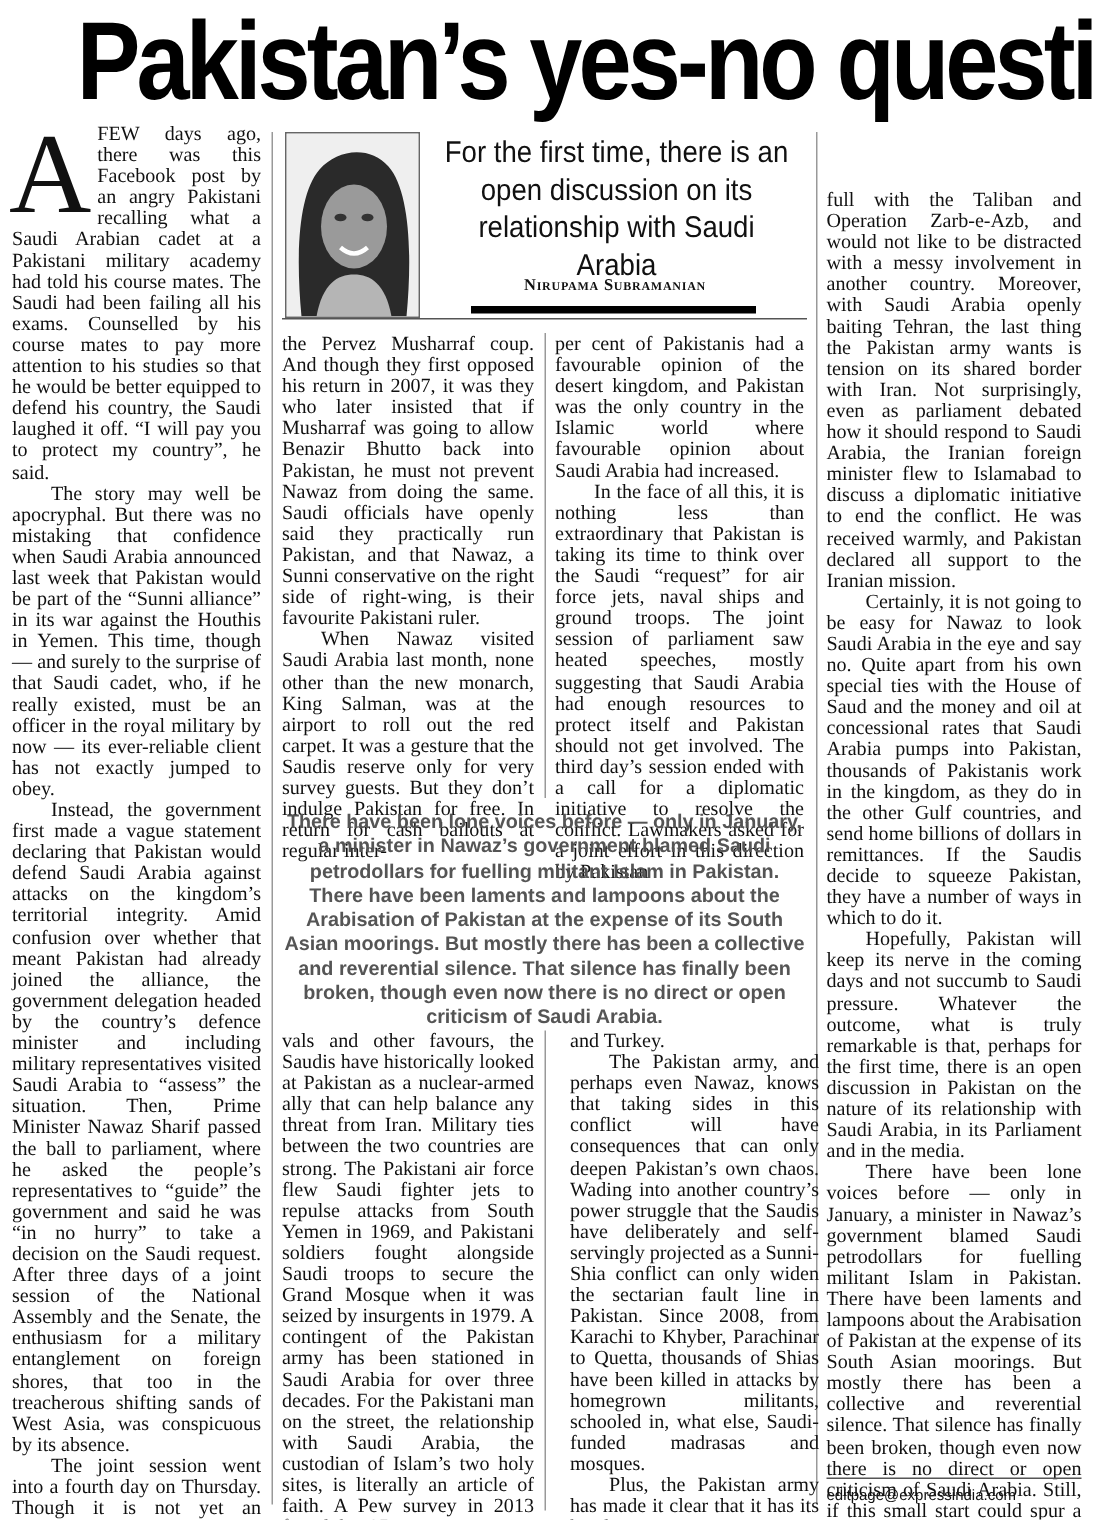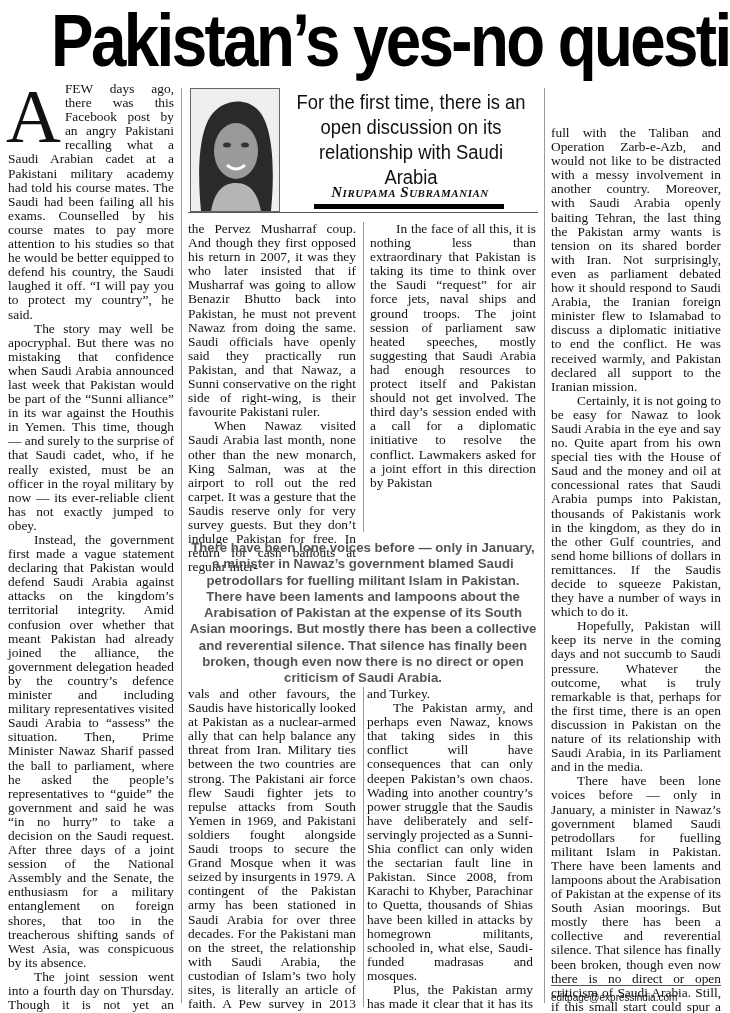--- a/index.html
+++ b/index.html
@@ -21,43 +21,42 @@
     position: absolute;
     font-size: 13.4px; line-height: 14.1px;
     text-align: justify; hyphens: none;
   }
   .col p { margin: 0; text-indent: 26px; }
   .col p.first { text-indent: 0; }
   .col1 { left: 8px; top: 82px; width: 166px; height: 925px; }
   .col2 { left: 188px; top: 222px; width: 168px; height: 310px; }
   .col3 { left: 370px; top: 222px; width: 166px; height: 310px; }
   .col2b { left: 188px; top: 687px; width: 168px; height: 320px; }
-  .col3b { left: 367px; top: 687px; width: 166px; height: 320px; }
+  .col3b { left: 380px; top: 687px; width: 166px; height: 320px; }
   .col4 { left: 551px; top: 82px; width: 170px; height: 900px; margin-top: 44px; }
   .dropcap {
     float: left; font-size: 76px; line-height: 60px;
     margin: 4px 4px 0 -2px; font-weight: 400;
   }
   .rule-v { position: absolute; width: 1px; background: #999; }
   .photo {
     position: absolute; left: 190px; top: 88px; width: 88px; height: 122px;
     border: 1px solid #666; overflow: hidden;
     background: linear-gradient(#f4f4f4, #e4e4e4);
   }
   .standfirst {
     position: absolute; left: 286px; top: 90px; width: 250px;
     font-family: "Liberation Sans", "DejaVu Sans", sans-serif;
     font-size: 20px; line-height: 25px; text-align: center; color: #111;
     transform: scaleX(0.92); transform-origin: center top;
   }
   .byline {
     position: absolute; left: 292px; top: 184px; width: 236px;
-    text-align: center; font-weight: 700; font-size: 15px; letter-spacing: 0.5px;
+    text-align: center; font-weight: 700; font-size: 11px; letter-spacing: 0.5px;
     font-variant: small-caps;
-    font-style: italic;
   }
   .byline-bar { position: absolute; left: 314px; top: 204px; width: 190px; height: 5px; background: #000; }
   .header-rule { position: absolute; left: 188px; top: 212px; width: 350px; height: 1px; background: #555; }
   .pullquote {
     position: absolute; left: 188px; top: 540px; width: 350px;
     font-family: "Liberation Sans", "DejaVu Sans", sans-serif;
     font-weight: 700; font-size: 13.2px; line-height: 16.3px;
     text-align: center; color: #555;
   }
   .footer-rule { position: absolute; left: 551px; top: 985px; width: 170px; height: 1px; background: #555; }
@@ -96,20 +95,21 @@
 <div class="standfirst">For the first time, there is an open discussion on its relationship with Saudi Arabia</div>
 <div class="byline">Nirupama Subramanian</div>
 <div class="byline-bar"></div>
 <div class="header-rule"></div>
 
 <div class="col col2">
   <p class="first">the Pervez Musharraf coup. And though they first opposed his return in 2007, it was they who later insisted that if Musharraf was going to allow Benazir Bhutto back into Pakistan, he must not prevent Nawaz from doing the same. Saudi officials have openly said they practically run Pakistan, and that Nawaz, a Sunni conservative on the right side of right-wing, is their favourite Pakistani ruler.</p>
   <p>When Nawaz visited Saudi Arabia last month, none other than the new monarch, King Salman, was at the airport to roll out the red carpet. It was a gesture that the Saudis reserve only for very survey guests. But they don’t indulge Pakistan for free. In return for cash bailouts at regular inter-</p>
 </div>
 <div class="col col3">
+  <p class="first">per cent of Pakistanis had a favourable opinion of the desert kingdom, and Pakistan was the only country in the Islamic world where favourable opinion about Saudi Arabia had increased.</p>
   <p>In the face of all this, it is nothing less than extraordinary that Pakistan is taking its time to think over the Saudi “request” for air force jets, naval ships and ground troops. The joint session of parliament saw heated speeches, mostly suggesting that Saudi Arabia had enough resources to protect itself and Pakistan should not get involved. The third day’s session ended with a call for a diplomatic initiative to resolve the conflict. Lawmakers asked for a joint effort in this direction by Pakistan</p>
 </div>
 <div class="rule-v" style="left:363px; top:222px; height:310px;"></div>
 
 <div class="pullquote">There have been lone voices before — only in January, a minister in Nawaz’s government blamed Saudi petrodollars for fuelling militant Islam in Pakistan. There have been laments and lampoons about the Arabisation of Pakistan at the expense of its South Asian moorings. But mostly there has been a collective and reverential silence. That silence has finally been broken, though even now there is no direct or open criticism of Saudi Arabia.</div>
 
 <div class="col col2b">
   <p class="first">vals and other favours, the Saudis have historically looked at Pakistan as a nuclear-armed ally that can help balance any threat from Iran. Military ties between the two countries are strong. The Pakistani air force flew Saudi fighter jets to repulse attacks from South Yemen in 1969, and Pakistani soldiers fought alongside Saudi troops to secure the Grand Mosque when it was seized by insurgents in 1979. A contingent of the Pakistan army has been stationed in Saudi Arabia for over three decades. For the Pakistani man on the street, the relationship with Saudi Arabia, the custodian of Islam’s two holy sites, is literally an article of faith. A Pew survey in 2013 found that 95</p>
 </div>
 <div class="col col3b">

